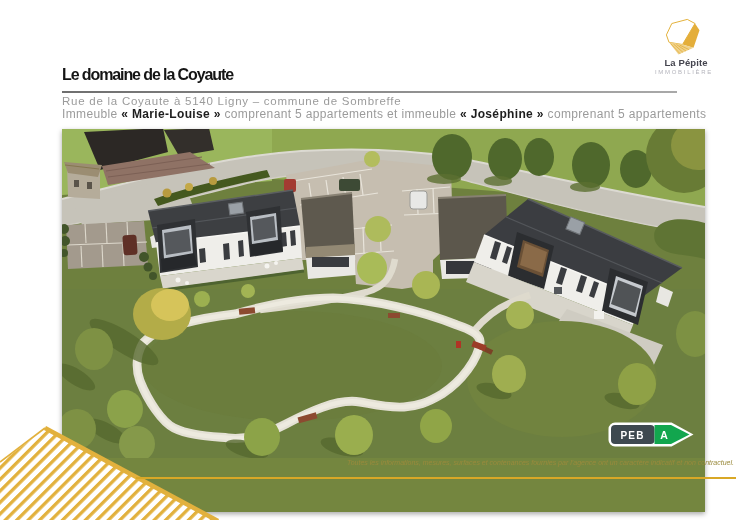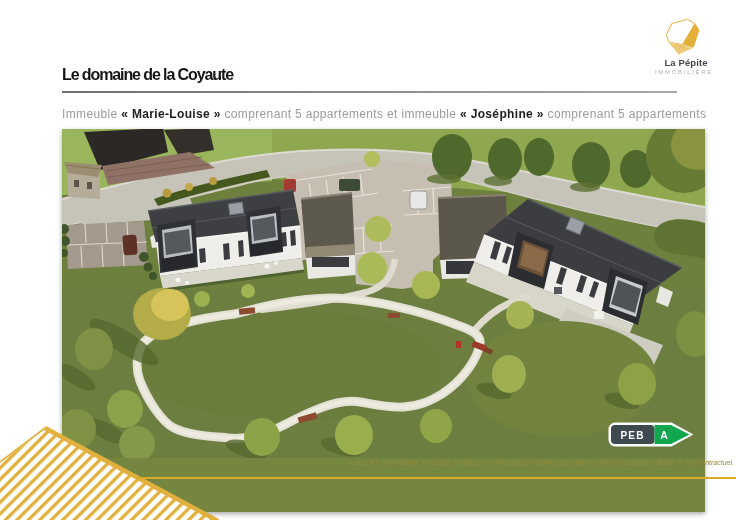--- a/index.html
+++ b/index.html
@@ -19,20 +19,21 @@
 </svg>
 
 <div class="abs" style="left:630px;top:57px;width:112px;text-align:center;font-size:9.5px;font-weight:bold;color:#45454f;letter-spacing:0.1px;">La Pépite</div>
 
 <div class="abs" style="left:628px;top:69px;width:112px;text-align:center;font-size:6px;color:#b4b4bc;letter-spacing:1.7px;">IMMOBILIÈRE</div>
 
 <div class="abs" style="left:62px;top:66px;font-size:16px;font-weight:bold;color:#151515;letter-spacing:-1.1px;">Le domaine de la Coyaute</div>
 
 <div class="abs" style="left:62px;top:91px;width:615px;height:1.6px;background:linear-gradient(to right,#6f6f6f,#a9a9a9);"></div>
 
+<div class="abs" style="left:62px;top:95px;font-size:11.5px;color:#9b9b9b;letter-spacing:0.75px;">Rue de la Coyaute à 5140 Ligny – commune de Sombreffe</div>
 
 <div class="abs" style="left:62px;top:107px;font-size:12px;color:#9b9b9b;letter-spacing:0.35px;">Immeuble <b style="color:#1d1d1d;">« Marie-Louise »</b> comprenant 5 appartements et immeuble <b style="color:#1d1d1d;">« Joséphine »</b> comprenant 5 appartements</div>
 
 <div class="abs" style="left:62px;top:129px;width:643px;height:383px;box-shadow:0 2px 5px rgba(0,0,0,0.35);background:#74863f;">
 <svg width="643" height="329" viewBox="0 0 643 329">
 
   <rect x="0" y="0" width="643" height="329" fill="#6e803e"></rect>
 
   <rect x="0" y="160" width="643" height="169" fill="#6c7f40"></rect>
 

